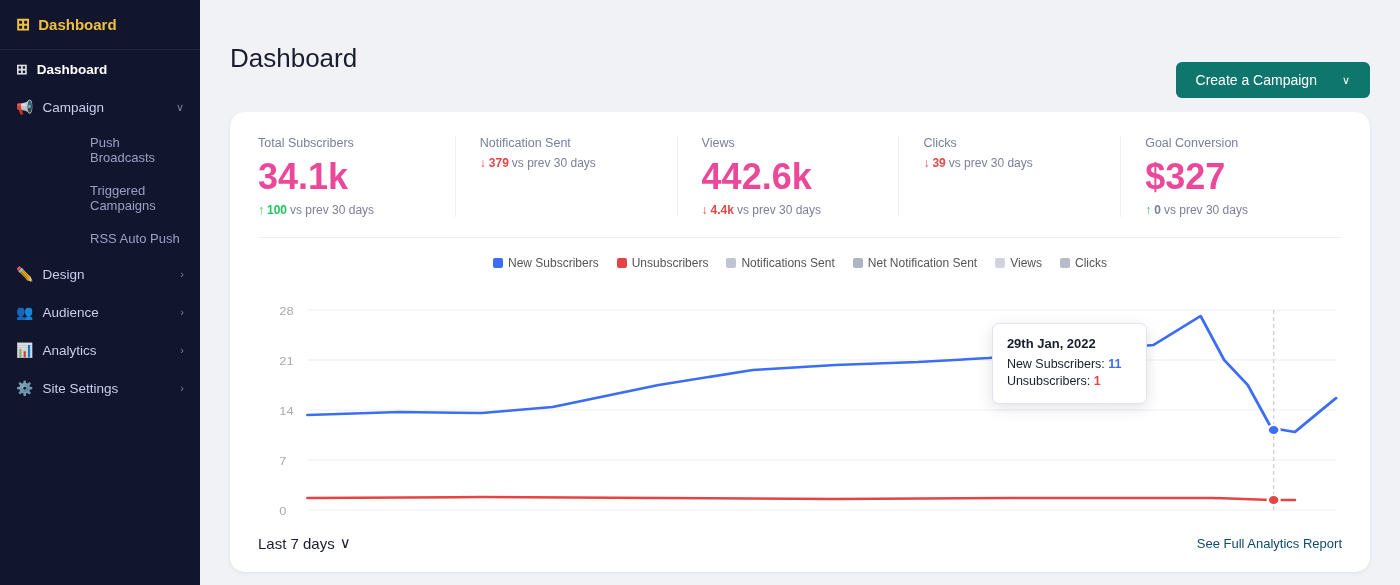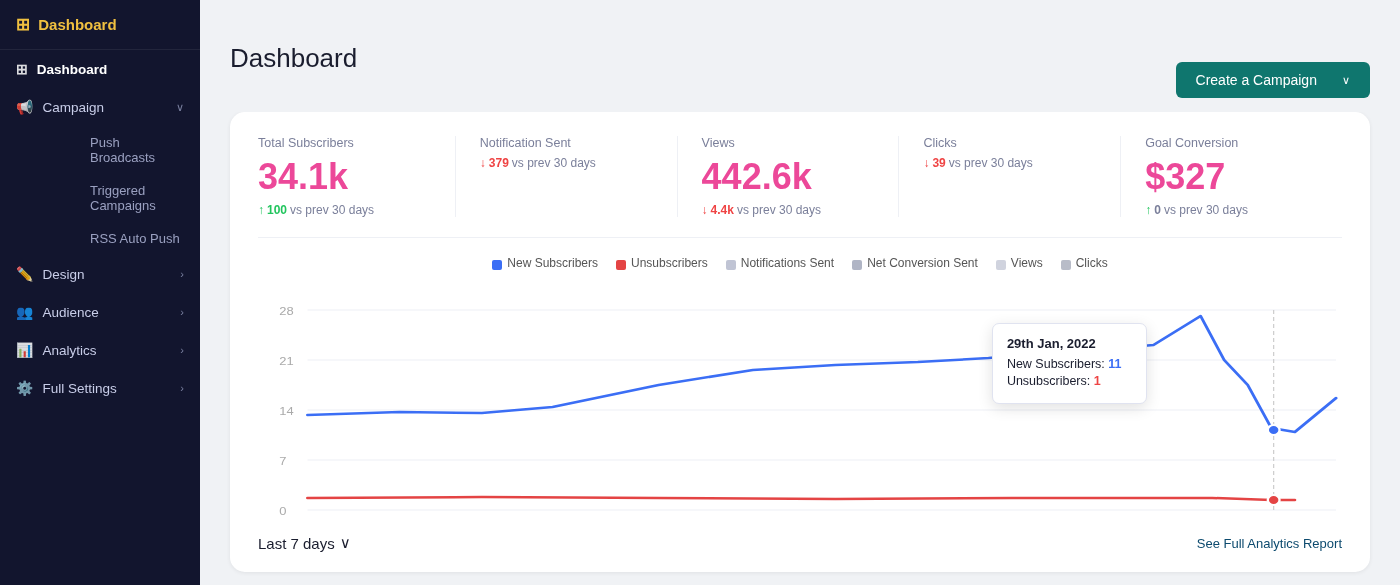--- a/index.html
+++ b/index.html
@@ -140,21 +140,21 @@
     .chart-legend {
       display: flex;
       align-items: center;
       gap: 18px;
       justify-content: center;
       margin-bottom: 10px;
       flex-wrap: wrap;
     }
     .legend-item {
       display: flex;
-      align-items: flex-end;
+      align-items: center;
       gap: 5px;
       font-size: 12px;
       color: #555;
     }
     .legend-dot {
       width: 10px;
       height: 10px;
       border-radius: 2px;
     }
 
@@ -262,21 +262,21 @@
     <div class="sidebar-item-left">
       <span class="sidebar-item-icon">📊</span>
       <span>Analytics</span>
     </div>
     <span class="chevron">›</span>
   </div>
 
   <div class="sidebar-item">
     <div class="sidebar-item-left">
       <span class="sidebar-item-icon">⚙️</span>
-      <span>Full Settings</span>
+      <span>Site Settings</span>
     </div>
     <span class="chevron">›</span>
   </div>
 </nav>
 
 <div class="main">
   <div class="main-header">
     <h1 class="page-title">Dashboard</h1>
     <button class="create-btn">
       <span>Create a Campaign</span>
@@ -347,21 +347,21 @@
         <div class="legend-item">
           <div class="legend-dot" style="background:#e44444;"></div>
           <span>Unsubscribers</span>
         </div>
         <div class="legend-item">
           <div class="legend-dot" style="background:#c0c4d4;"></div>
           <span>Notifications Sent</span>
         </div>
         <div class="legend-item">
           <div class="legend-dot" style="background:#b0b5c5;"></div>
-          <span>Net Conversion Sent</span>
+          <span>Net Notification Sent</span>
         </div>
         <div class="legend-item">
           <div class="legend-dot" style="background:#d0d3de;"></div>
           <span>Views</span>
         </div>
         <div class="legend-item">
           <div class="legend-dot" style="background:#b8bcc8;"></div>
           <span>Clicks</span>
         </div>
       </div>

